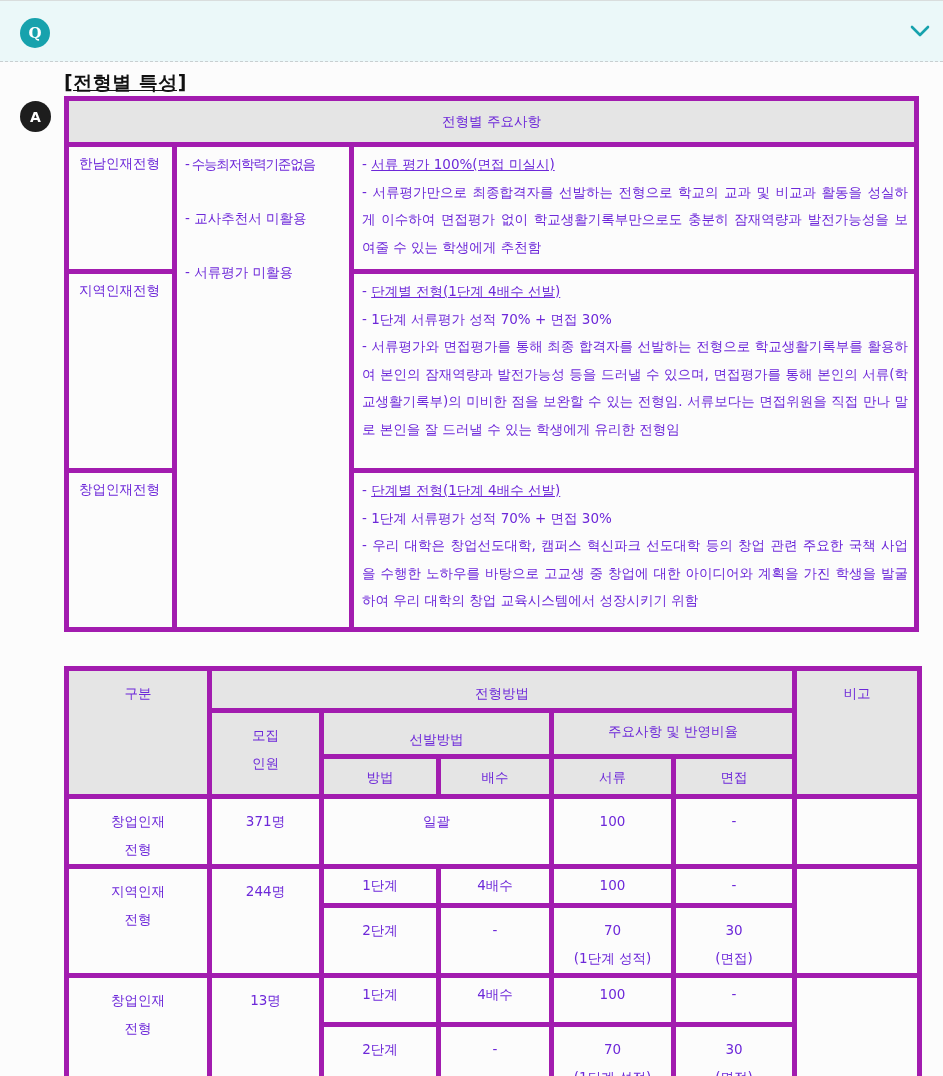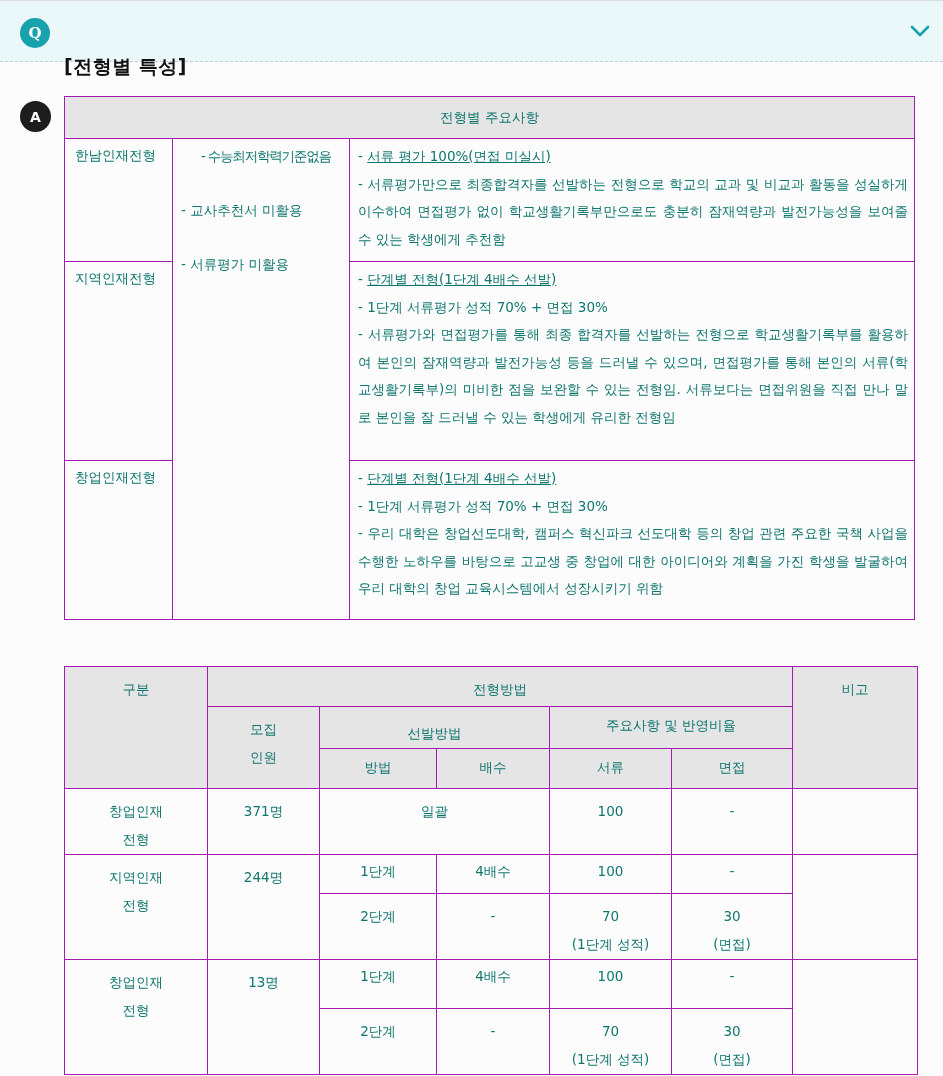--- a/index.html
+++ b/index.html
@@ -31,21 +31,21 @@
   .q-chevron { position:absolute; left:908px; top:20px; width:24px; height:20px; cursor:pointer; }
   .a-badge {
     position:absolute; left:20px; top:101px; width:31px; height:31px; border-radius:50%;
     background:#1d1d1d; color:#fff; font-weight:bold; font-size:14px;
     display:flex; align-items:center; justify-content:center;
   }
   .section-heading {
     position:absolute; left:64px; font-size:19px; font-weight:bold; color:#111; letter-spacing:0.5px;
   }
   table { border-collapse:collapse; position:absolute; table-layout:fixed; }
-  td, th { border:1px solid #a21caf; font-weight:normal; font-size:13.5px; color:#0f766e; }
+  td, th { border:5px solid #a21caf; font-weight:normal; font-size:13.5px; color:#6d28d9; }
   .grey { background:#e5e5e5; }
   .white { background:#fcfcfc; }
   
   #t1 { left:64px; top:96px; width:850px; }
   #t1 td { vertical-align:top; }
   #t1 .hdr { height:39px; text-align:center; vertical-align:middle; }
   #t1 .name { padding:8px 0 0 10px; white-space:nowrap; }
   #t1 .cond { padding:6px 0 0 8px; }
   #t1 .cond div { height:54px; line-height:22px; white-space:nowrap; }
   #t1 .desc { padding:4px 6px 8px 8px; line-height:27.5px; text-align:justify; }
@@ -61,36 +61,36 @@
   <div class="q-badge">Q</div>
   <div class="q-chevron">
     <svg width="24" height="20" viewBox="0 0 24 20">
         <polyline points="4,6 12,14 20,6" fill="none" stroke="#17a2ad" stroke-width="2.6" stroke-linecap="round" stroke-linejoin="round"></polyline>
       </svg>
   </div>
 </div>
 
 <div class="a-badge">A</div>
 
-<div class="section-heading" style="top:54px;">[전형별 특성]</div>
+<div class="section-heading" style="top:70px;text-decoration:underline;">[전형별 특성]</div>
 
 <table id="t1">
   <colgroup>
       <col style="width:108px">
       <col style="width:177px">
       <col style="width:565px">
     </colgroup>
   <tbody>
       <tr>
     <td colspan="3" class="hdr grey">전형별 주요사항</td>
   </tr>
   <tr style="height:117px">
     <td class="name white">한남인재전형</td>
     <td class="cond white" rowspan="3">
-      <div style="letter-spacing:-1.2px;margin-left:20px;">- 수능최저학력기준없음</div>
+      <div style="letter-spacing:-1.2px;">- 수능최저학력기준없음</div>
       <div>- 교사추천서 미활용</div>
       <div>- 서류평가 미활용</div>
     </td>
     <td class="desc white">
       <div><span>- </span><span class="u">서류 평가 100%(면접 미실시)</span></div>
       <div>- 서류평가만으로 최종합격자를 선발하는 전형으로 학교의 교과 및 비교과 활동을 성실하게 이수하여 면접평가 없이 학교생활기록부만으로도 충분히 잠재역량과 발전가능성을 보여줄 수 있는 학생에게 추천함</div>
     </td>
   </tr>
   <tr style="height:199px">
     <td class="name white">지역인재전형</td>

